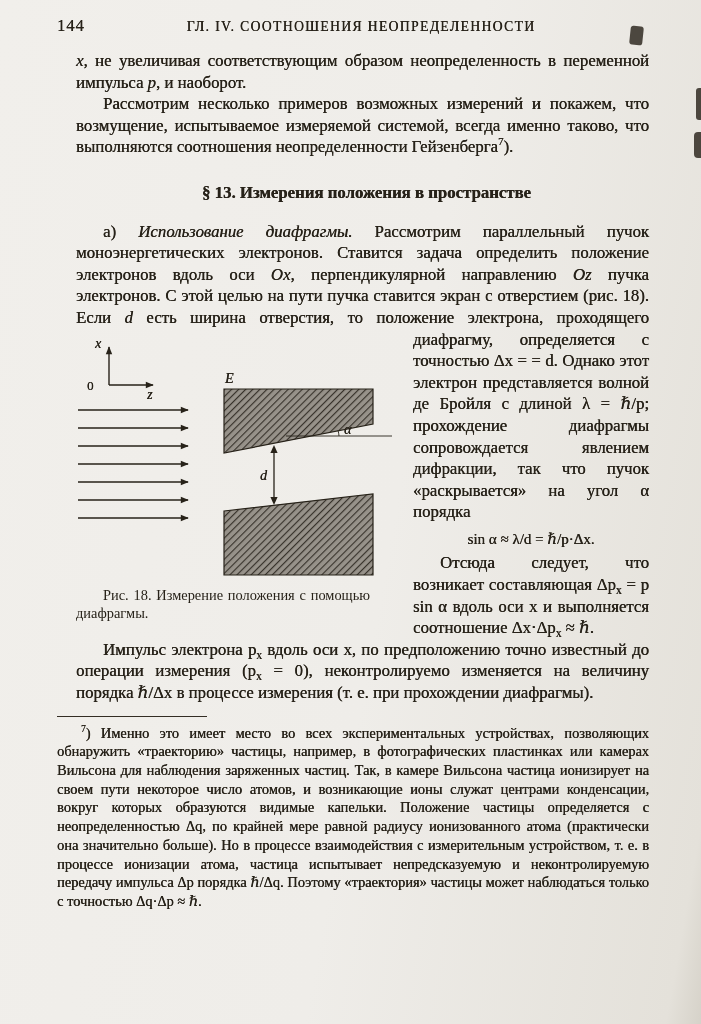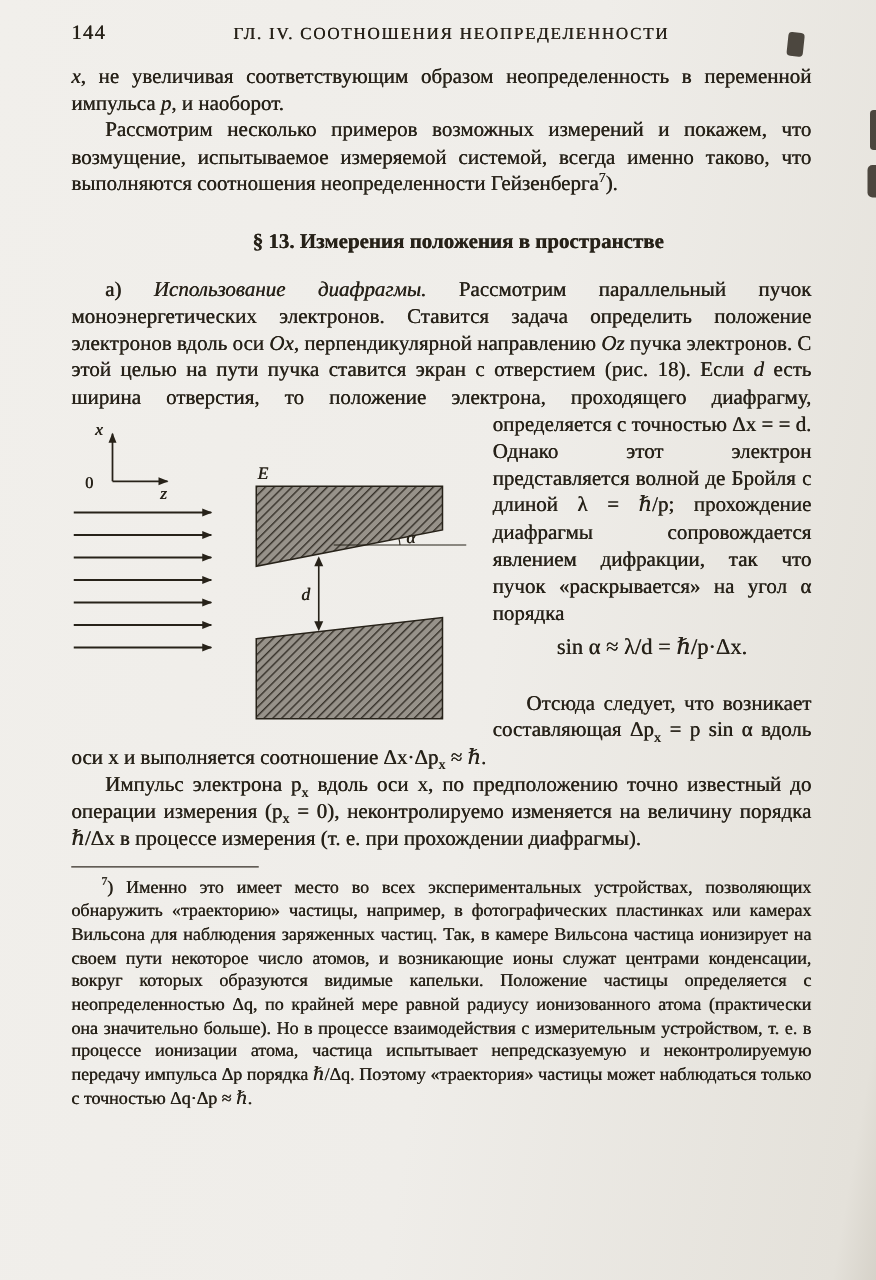--- a/index.html
+++ b/index.html
@@ -6,27 +6,27 @@
   body{width:701px;height:1024px;background:#c8c5bf;font-family:"Liberation Serif","DejaVu Serif",serif;}
   .page{
     position:relative;width:701px;height:1024px;overflow:hidden;
     background:linear-gradient(100deg,#f1efeb 0%,#efede9 55%,#e4e1da 96%,#d6d2c9 100%);
     color:#272219;padding:16px 52px 0 57px;box-sizing:border-box;
     text-shadow:0.3px 0 0 currentColor;
   }
   .running-head{position:relative;height:22px;margin-bottom:12px;}
   .page-num{position:absolute;left:0;top:0;font-size:16.5px;letter-spacing:1px;}
   .run-title{position:absolute;left:56px;right:40px;top:3px;text-align:center;font-size:13.6px;letter-spacing:1.4px;white-space:nowrap;}
-  .para{font-size:16.8px;line-height:21.6px;text-align:justify;}
+  .para{font-size:16.8px;line-height:21.6px;text-align:justify;margin-left:19px;}
   .indent{text-indent:27px;}
   .section-heading{font-size:16.8px;line-height:21.6px;font-weight:bold;margin:24px 0 17px;text-indent:27px;text-align:center;}
   .figure-float{display:block;float:left;width:324px;margin:3px 13px 11px 0;}
   .figure-svg{display:block;width:324px;height:250px;}
   .caption{display:block;font-size:14.4px;line-height:18.2px;text-align:justify;margin-top:4px;padding-right:30px;text-shadow:none;}
-  .formula{font-size:18px;line-height:21.6px;text-align:center;margin:6px 0 23px;}
+  .formula{font-size:15px;line-height:21.6px;text-align:center;margin:6px 0 2px;}
   sub{font-size:0.68em;line-height:0;}
   sup{font-size:0.65em;line-height:0;}
   i{font-style:italic;}
   .footnote-rule{width:150px;border:0;border-top:1.4px solid #332d24;margin:12px 0 7px;}
   .footnote-text{font-size:14.4px;line-height:18.7px;text-align:justify;text-indent:24px;}
   .flabel{font-style:italic;font-size:14px;fill:#272219;font-family:"Liberation Serif","DejaVu Serif",serif;}
   .fnum{font-size:13px;fill:#272219;font-family:"Liberation Serif","DejaVu Serif",serif;}
   .artifact{position:absolute;background:#302a22;opacity:0.85;}
   .artifact.blob{width:13px;height:19px;left:630px;top:26px;border-radius:3px;transform:rotate(6deg);}
   .artifact.edge1{width:5px;height:32px;left:696px;top:88px;border-radius:3px 0 0 3px;}
@@ -90,20 +90,21 @@
         <path d="M263,104 A28,28 0 0 0 262,98.4" fill="none" stroke="#272219" stroke-width="0.9"></path>
         <text class="flabel" x="268" y="102" font-size="12">α</text>
 
         <g stroke="#272219" fill="#272219">
           <line x1="198" y1="117" x2="198" y2="169" stroke-width="1.3"></line>
           <path d="M198,113 L194.4,121 L201.6,121 Z" stroke="none"></path>
           <path d="M198,173 L194.4,165 L201.6,165 Z" stroke="none"></path>
         </g>
         <text class="flabel" x="184" y="148">d</text>
       </svg>
+        <span class="caption">Рис. 18. Измерение положения с помощью диафрагмы.</span>
       </span><span>определяется с точностью Δx = = d. Однако этот электрон представляется волной де Бройля с длиной λ = ℏ/p; прохождение диафрагмы сопровождается явлением дифракции, так что пучок «раскрывается» на угол α порядка</span></div>
 
   <div class="formula">sin α ≈ λ/d = ℏ/p·Δx.</div>
 
   <div class="para indent"><span>Отсюда следует, что возникает составляющая Δp</span><sub>x</sub><span> = p sin α вдоль оси x и выполняется соотношение Δx·Δp</span><sub>x</sub><span> ≈ ℏ.</span></div>
 
   <div class="para indent"><span>Импульс электрона p</span><sub>x</sub><span> вдоль оси x, по предположению точно известный до операции измерения (p</span><sub>x</sub><span> = 0), неконтролируемо изменяется на величину порядка ℏ/Δx в процессе измерения (т. е. при прохождении диафрагмы).</span></div>
 
 
   <div>

